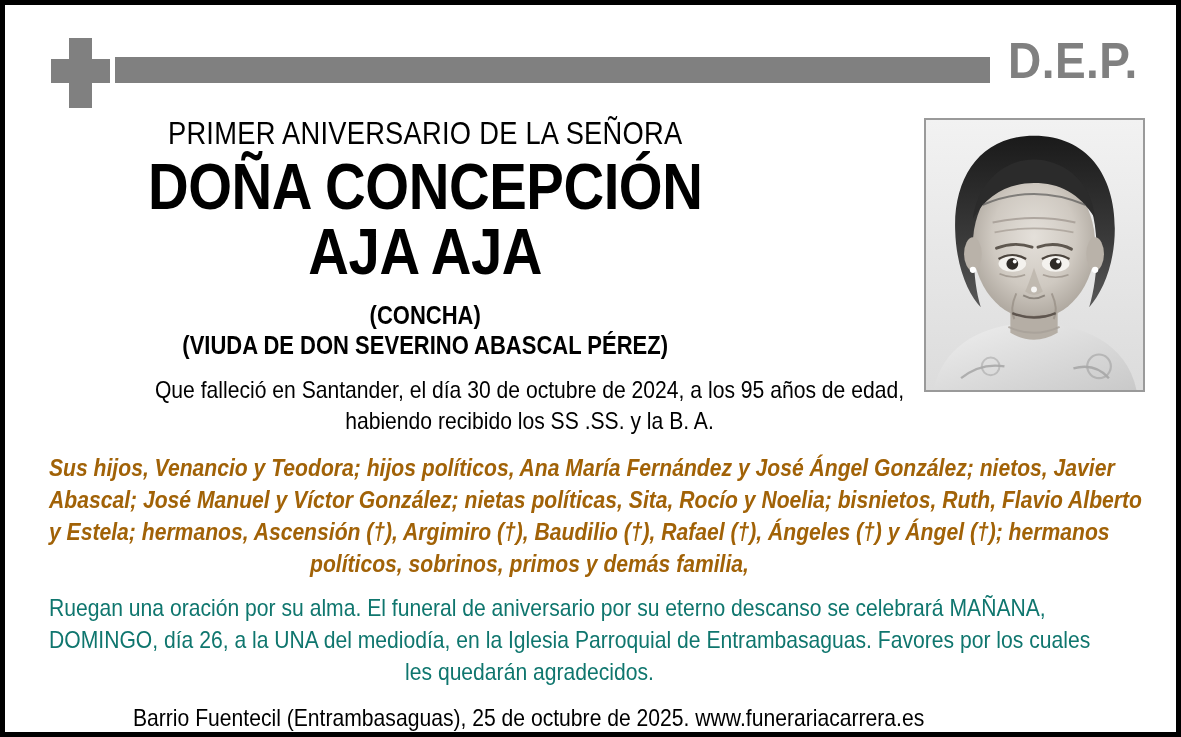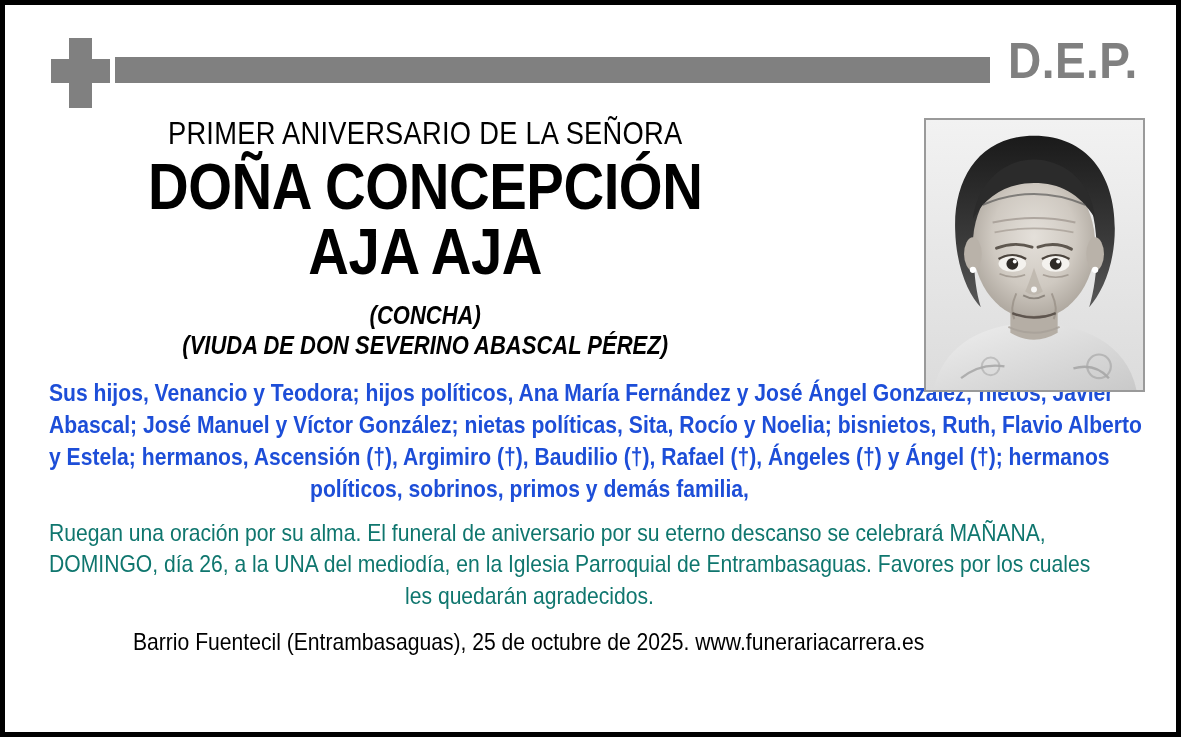--- a/index.html
+++ b/index.html
@@ -133,21 +133,20 @@
     letter-spacing: -0.5px;
     margin: 0;
     white-space: nowrap;
   }
   .deceased-name + .deceased-name {
     margin-top: 2px;
   }
 
   .alias-block {
     margin-top: 16px;
-    font-style: italic;
   }
   .alias-line {
     font-size: 25px;
     font-weight: bold;
     color: #000000;
     line-height: 1.22;
     white-space: nowrap;
     margin: 0;
   }
 
@@ -157,22 +156,23 @@
     font-weight: 400;
     color: #000000;
     line-height: 1.3;
   }
   .death-info p { margin: 0; white-space: nowrap; }
 
   .family-block {
     margin-top: 16px;
     font-size: 24px;
     font-weight: bold;
-    color: #1d4ed8;
+    color: #a16207;
     line-height: 1.33;
+    font-style: italic;
   }
   .family-block p { margin: 0; white-space: nowrap; }
 
   .service-block {
     margin-top: 12px;
     font-size: 24px;
     font-weight: 400;
     color: #0f766e;
     line-height: 1.33;
   }
@@ -231,20 +231,24 @@
         <div class="cond deceased-name">DOÑA CONCEPCIÓN</div>
 
         <div class="cond deceased-name">AJA AJA</div>
 
         <div class="alias-block">
           <div class="cond alias-line">(CONCHA)</div>
           <div class="cond alias-line">(VIUDA DE DON SEVERINO ABASCAL PÉREZ)</div>
         </div>
       </div>
 
+      <div class="text-col full death-info">
+        <p class="cond">Que falleció en Santander, el día 30 de octubre de 2024, a los 95 años de edad,</p>
+        <p class="cond">habiendo recibido los SS .SS. y la B. A.</p>
+      </div>
 
       <div class="text-col full family-block">
         <p class="cond">Sus hijos, Venancio y Teodora; hijos políticos, Ana María Fernández y José Ángel González; nietos, Javier</p>
         <p class="cond">Abascal; José Manuel y Víctor González; nietas políticas, Sita, Rocío y Noelia; bisnietos, Ruth, Flavio Alberto</p>
         <p class="cond">y Estela; hermanos, Ascensión (†), Argimiro (†), Baudilio (†), Rafael (†), Ángeles (†) y Ángel (†); hermanos</p>
         <p class="cond">políticos, sobrinos, primos y demás familia,</p>
       </div>
 
       <div class="text-col full service-block">
         <p class="cond">Ruegan una oración por su alma. El funeral de aniversario por su eterno descanso se celebrará MAÑANA,</p>

